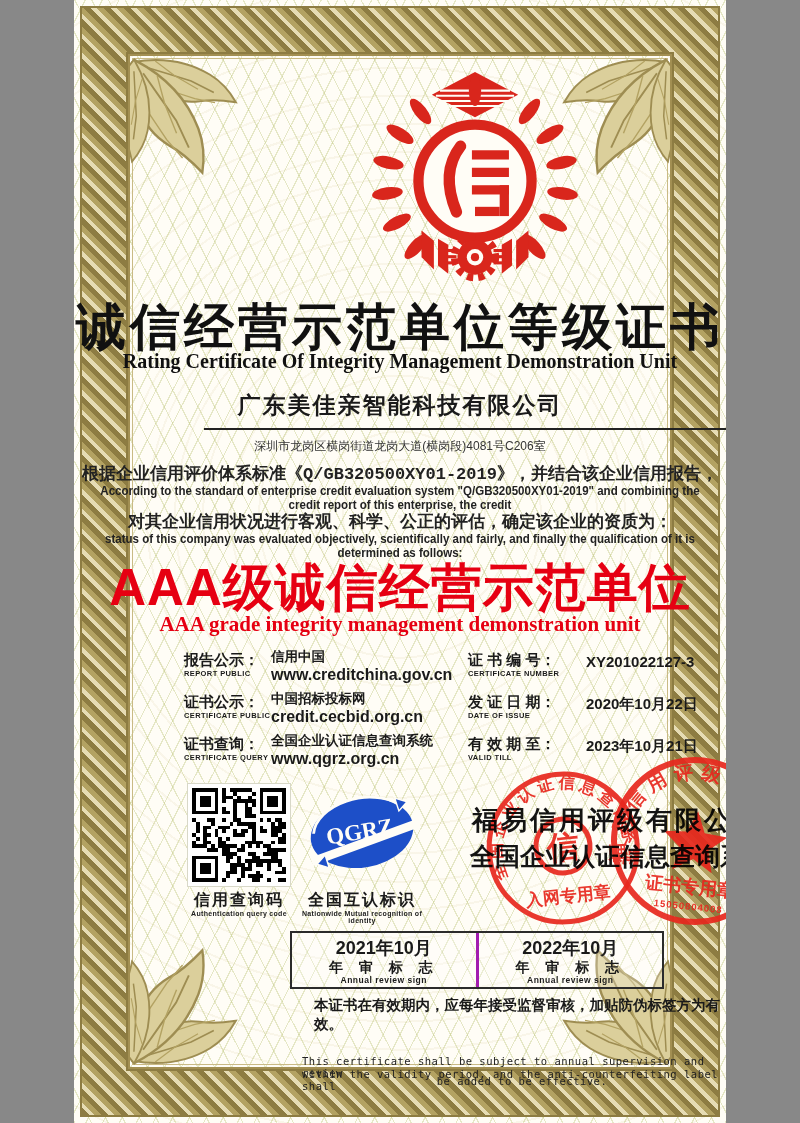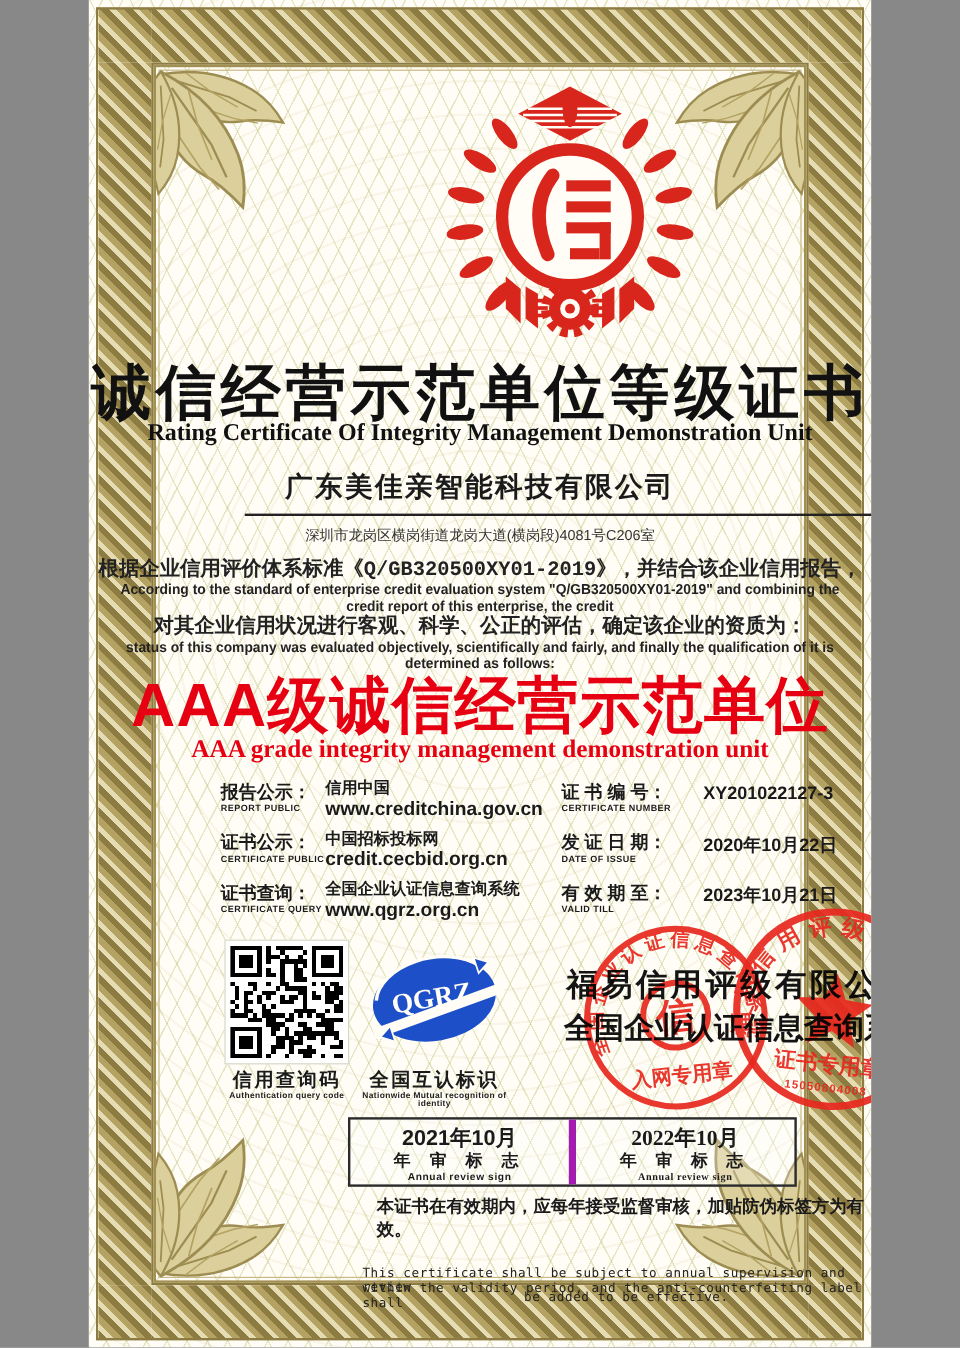--- a/index.html
+++ b/index.html
@@ -58,21 +58,21 @@
 
   .seal{position:absolute;opacity:.92;}
   .seal-left{left:409px;top:766px;width:160px;height:160px;transform:rotate(-6deg);}
   .seal-right{left:534px;top:754px;width:174px;height:174px;transform:rotate(6deg);}
   .overlay-black{position:absolute;font-weight:bold;color:#141414;mix-blend-mode:multiply;white-space:nowrap;}
   .ov1{left:398px;top:803px;font-size:26px;letter-spacing:3px;}
   .ov2{left:396px;top:840px;font-size:25px;letter-spacing:0px;}
 
   .annual{left:216px;top:931px;width:370px;height:54px;border:2px solid #2b2b2b;display:flex;background:rgba(255,255,255,.25);}
   .annual-cell{flex:1;text-align:center;padding-top:3px;}
-  .annual-cell + .annual-cell{border-left:6px solid #a21caf;font-family:Liberation Serif, serif;}
+  .annual-cell + .annual-cell{border-left:3px solid #a21caf;}
   .annual-date{font-size:18px;font-weight:bold;}
   .annual-cn{font-size:14px;font-weight:bold;letter-spacing:6px;margin-top:-1px;}
   .annual-en{font-size:8.5px;font-weight:bold;letter-spacing:.5px;margin-top:-2px;}
 
   .footer-cn{left:240px;top:996px;width:430px;font-size:14.5px;font-weight:bold;}
   .footer-en{left:228px;width:440px;font-family:"DejaVu Sans Mono","Liberation Mono",monospace;font-size:10.5px;letter-spacing:.5px;color:#222;margin-top:40px;}
   .fe1{top:1015px;} .fe2{top:1028px;} .fe3{top:1035px;text-align:center;}
 </style>
 </head>
 <body>

